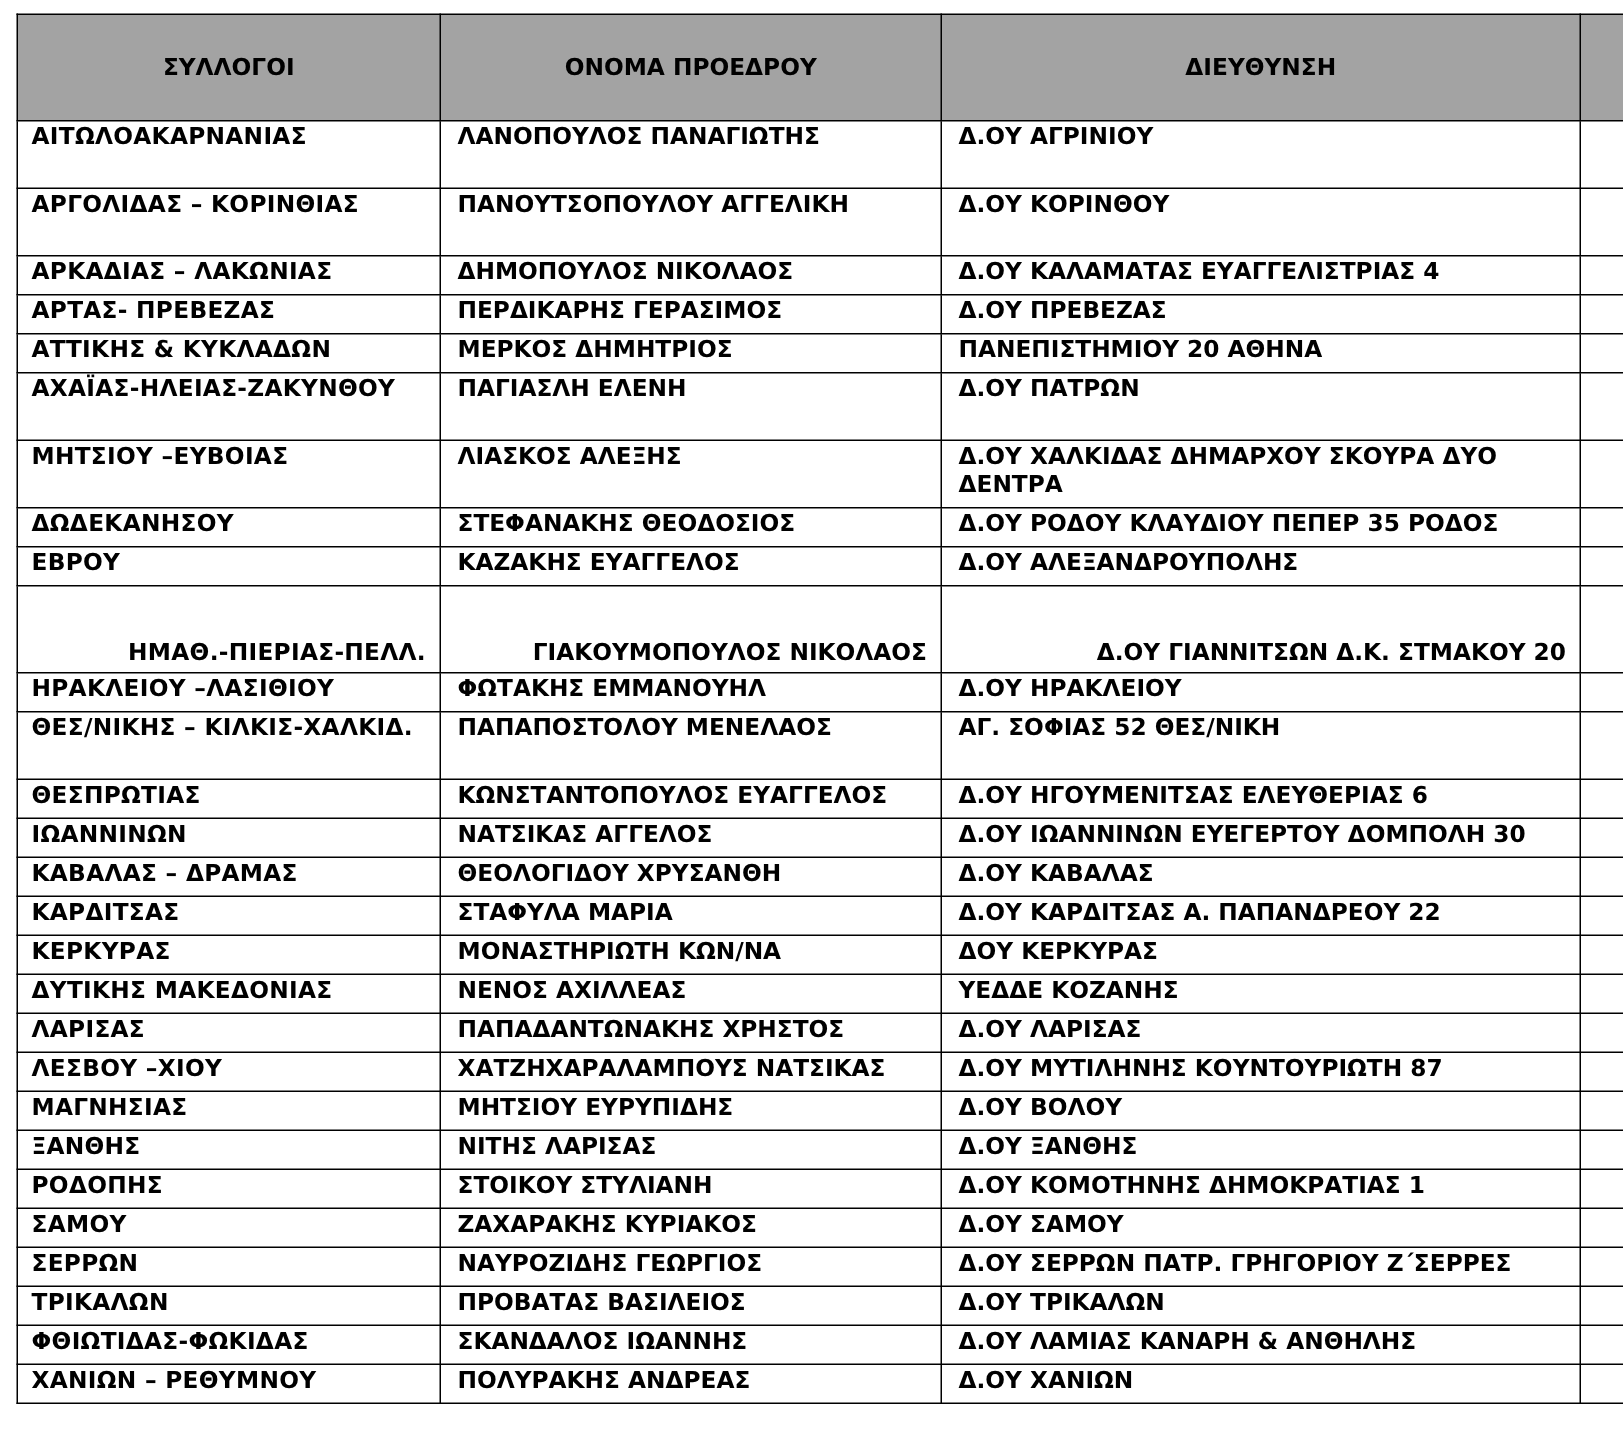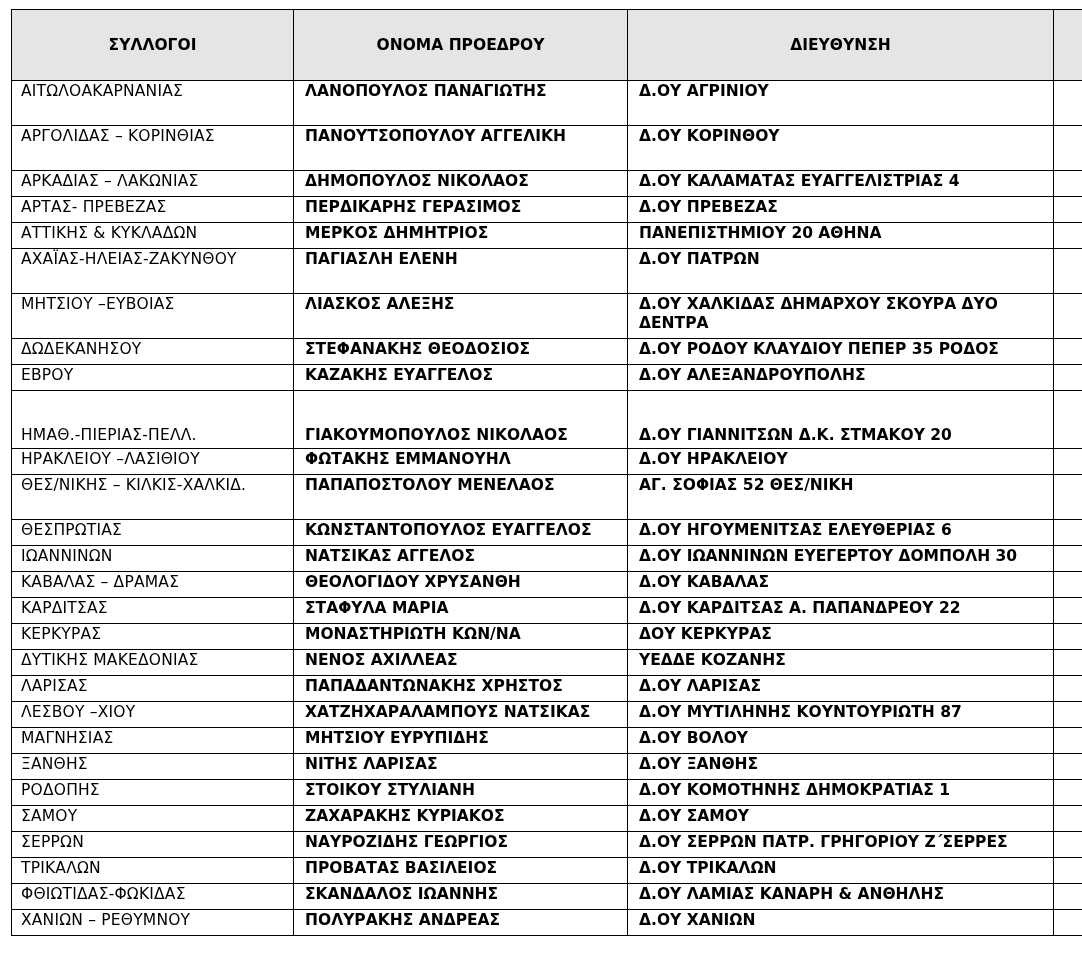--- a/index.html
+++ b/index.html
@@ -30,41 +30,42 @@
   .doc-table td, .doc-table th {
     border: 1.5px solid #000000;
     vertical-align: top;
     padding: 1px 9px 0 9px;
     font-size: 15.5px;
     line-height: 19px;
     overflow: hidden;
     white-space: normal;
   }
   .doc-table th {
-    background: #e5e5e5;
+    background: #a3a3a3;
     font-weight: bold;
     text-align: center;
     vertical-align: middle;
     height: 70px;
     padding: 0 9px;
   }
   .doc-table td.assoc {
-    font-weight: normal;
+    font-weight: bold;
     letter-spacing: 0.2px;
   }
   .doc-table td.name, .doc-table td.addr {
     font-weight: bold;
     padding-left: 11px;
   }
   .doc-table td.extra, .doc-table th.extra {
     padding: 0;
   }
   .doc-table td.vbottom {
     vertical-align: bottom;
     padding-bottom: 3px;
+    text-align: right;
   }
   tr.h1 td { height: 24px; }
   tr.h2 td { height: 43px; }
   tr.h3 td { height: 53px; }
 </style>
 </head>
 <body>
 
 <table class="doc-table">
   <colgroup>

